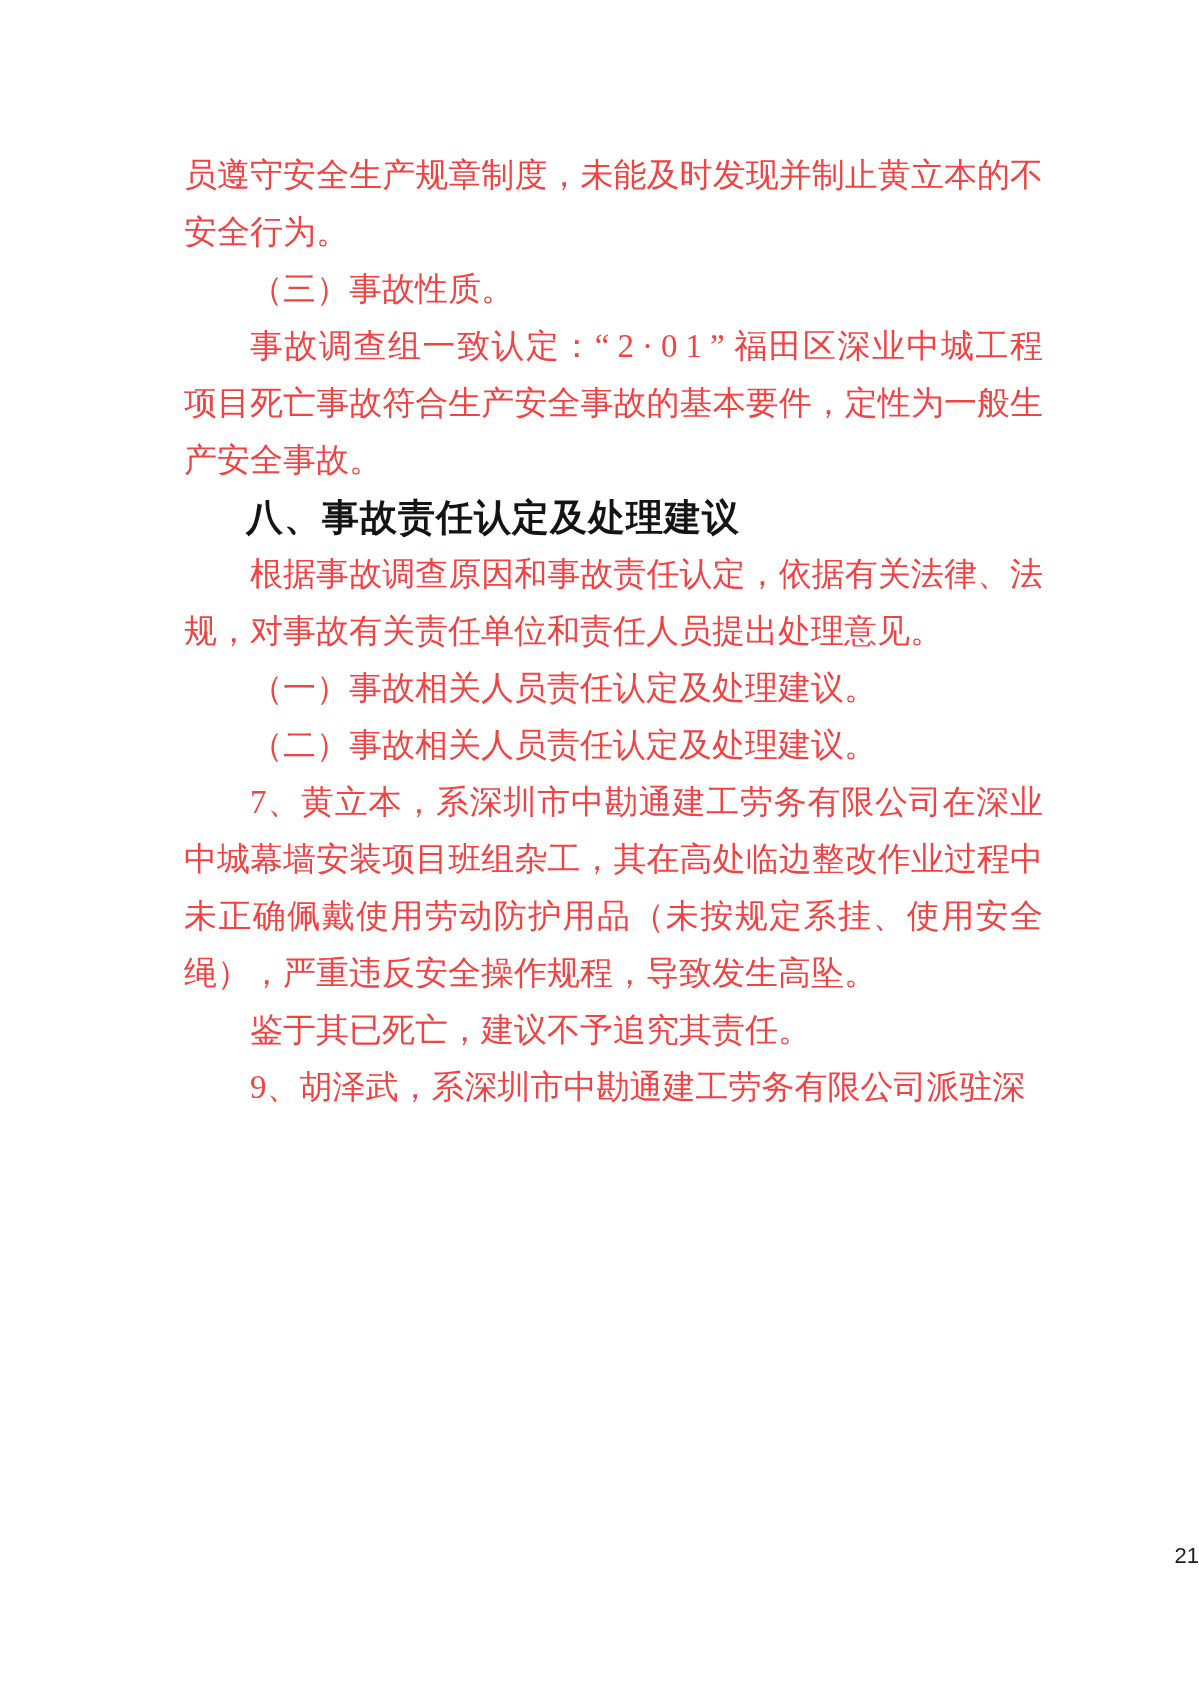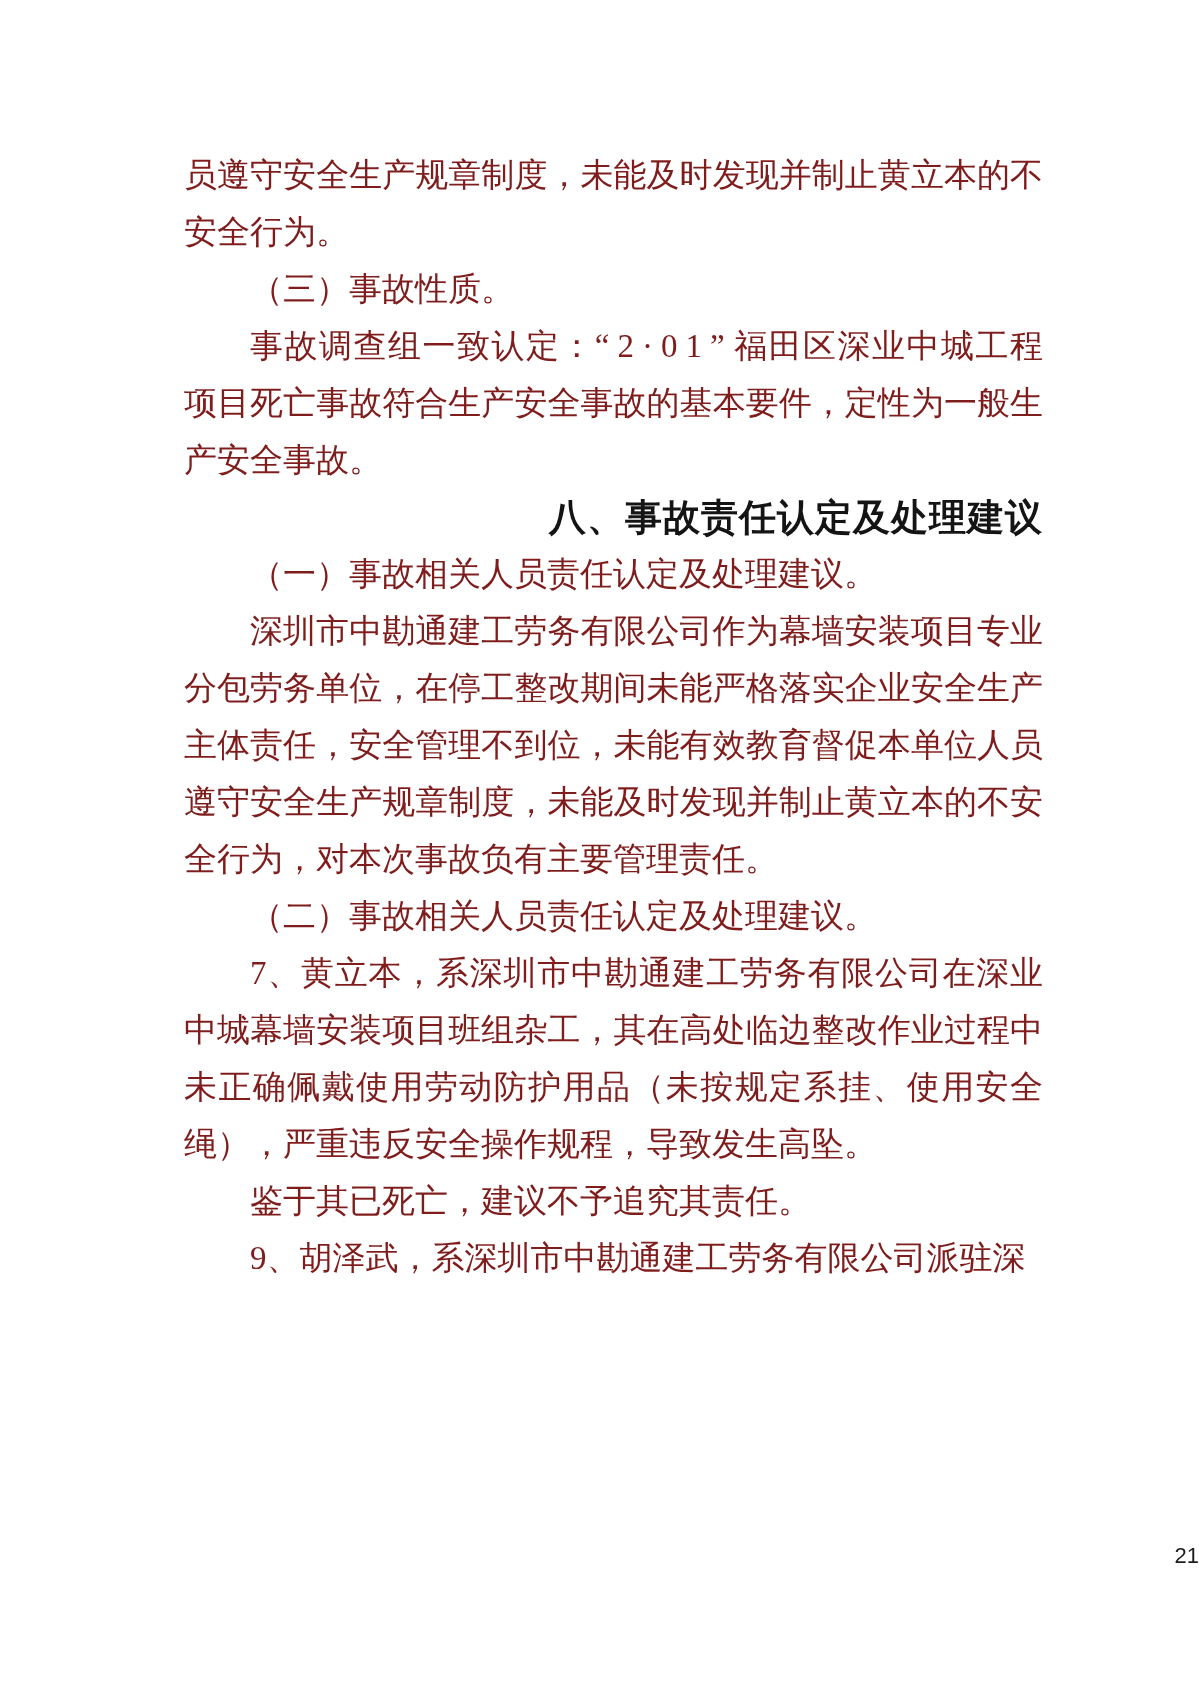--- a/index.html
+++ b/index.html
@@ -20,40 +20,39 @@
     left: 184px;
     top: 147px;
     width: 859px;
   }
   .para {
     margin: 0;
     padding: 0;
     font-family: "Liberation Serif", "DejaVu Serif", serif;
     font-size: 33px;
     line-height: 57px;
-    color: #7f1d1d;
+    color: #ef4444;
     text-align: justify;
     text-indent: 2em;
     line-break: strict;
     overflow-wrap: normal;
   }
   .para.continuation {
     text-indent: 0;
   }
   .heading {
     margin: 0;
     padding: 0;
     font-family: "Liberation Sans", "DejaVu Sans", sans-serif;
     font-size: 37px;
     font-weight: 700;
     line-height: 57px;
     color: #141414;
     text-indent: 62px;
     letter-spacing: 1px;
-    text-align: right;
   }
   .accident-code {
     letter-spacing: 8px;
   }
   .page-footer {
     position: absolute;
     left: 0;
     top: 1543px;
     width: 100%;
     text-align: right;
@@ -74,24 +73,24 @@
     <p class="para continuation">员遵守安全生产规章制度，未能及时发现并制止黄立本的不安全行为。</p>
 
     <p class="para">（三）事故性质。</p>
 
     <p class="para">
       <span>事故调查组一致认定：</span><span class="accident-code">“2·01”</span><span>福田区深业中城工程项目死亡事故符合生产安全事故的基本要件，定性为一般生产安全事故。</span>
     </p>
 
     <h2 class="heading">八、事故责任认定及处理建议</h2>
 
+    <p class="para">根据事故调查原因和事故责任认定，依据有关法律、法规，对事故有关责任单位和责任人员提出处理意见。</p>
 
     <p class="para">（一）事故相关人员责任认定及处理建议。</p>
 
-    <p class="para">深圳市中勘通建工劳务有限公司作为幕墙安装项目专业分包劳务单位，在停工整改期间未能严格落实企业安全生产主体责任，安全管理不到位，未能有效教育督促本单位人员遵守安全生产规章制度，未能及时发现并制止黄立本的不安全行为，对本次事故负有主要管理责任。</p>
 
 
     <p class="para">（二）事故相关人员责任认定及处理建议。</p>
 
     <p class="para">7、黄立本，系深圳市中勘通建工劳务有限公司在深业中城幕墙安装项目班组杂工，其在高处临边整改作业过程中未正确佩戴使用劳动防护用品（未按规定系挂、使用安全绳），严重违反安全操作规程，导致发生高坠。</p>
 
     <p class="para">鉴于其已死亡，建议不予追究其责任。</p>
 
     <p class="para">9、胡泽武，系深圳市中勘通建工劳务有限公司派驻深</p>
 

